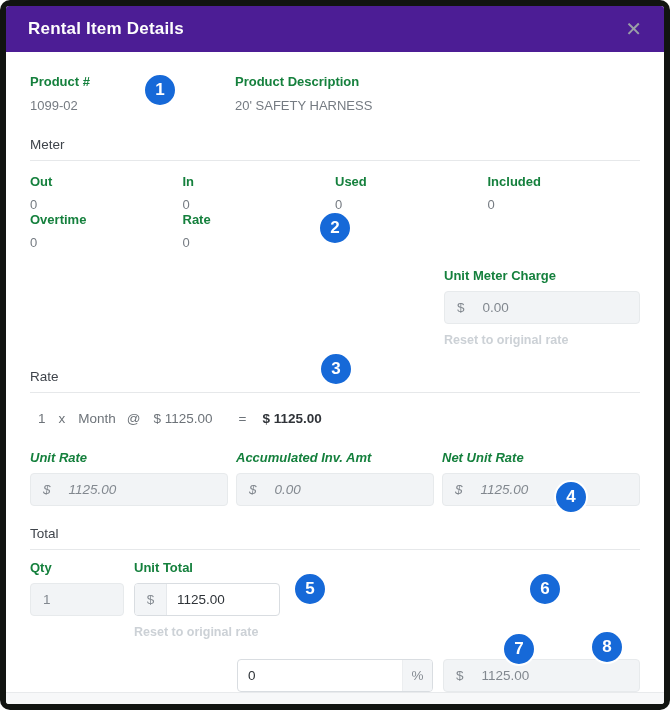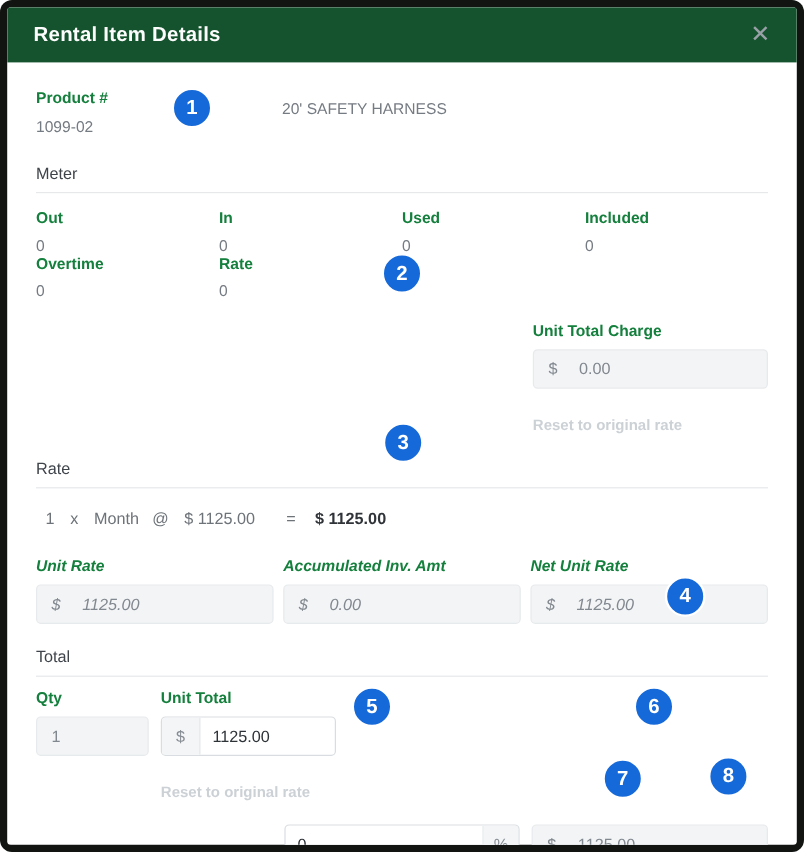--- a/index.html
+++ b/index.html
@@ -2,21 +2,21 @@
 <html><head>
 <meta charset="utf-8">
 <style>
   * { box-sizing: border-box; }
   html,body { margin:0; padding:0; background:#fff; font-family:"Liberation Sans", sans-serif; }
 
   .frame { position:relative; width:670px; height:710px; background:#111411; padding:6px; border-radius:10px; }
   .modal { width:100%; height:100%; background:#fff; border-radius:3px; overflow:hidden; display:flex; flex-direction:column; }
 
   
-  .modal-header { flex:0 0 46px; background:#14532d; display:flex; align-items:center; justify-content:space-between; padding:0 22px; }
+  .modal-header { flex:0 0 46px; background:#4c1d95; display:flex; align-items:center; justify-content:space-between; padding:0 22px; }
   .modal-title { color:#fdfdfd; font-size:17px; font-weight:700; letter-spacing:.2px; }
   .close-icon { color:#9aa0a7; font-size:20px; line-height:1; cursor:pointer; font-weight:400; }
 
   
   .modal-body { flex:1 1 auto; padding:16px 24px 0; }
   .label { font-size:13px; font-weight:700; color:#15803d; line-height:15px; }
   .value { font-size:13px; color:#757b82; line-height:15px; }
   .section-heading { font-size:13.5px; font-weight:400; color:#3f444b; }
   hr.divider { border:0; border-top:1px solid #e6e8ea; margin:8px 0 0; }
 
@@ -30,21 +30,21 @@
 
   .umc-block { width:196px; margin-left:auto; margin-top:18px; }
 
   .input-group { display:flex; align-items:center; height:33px; border:1px solid #e7eaec; border-radius:4px; background:#f2f4f6; margin-top:8px; font-size:13.5px; color:#82888f; overflow:hidden; }
   .ig-disabled { padding:0 12px; }
   .ig-disabled .currency { margin-right:18px; }
   .ig-edit { background:#fff; border:1px solid #d9dde1; }
   .ig-edit .currency-seg { width:32px; align-self:stretch; display:flex; align-items:center; justify-content:center; background:#f3f5f7; border-right:1px solid #e6e9ec; color:#868c93; flex:0 0 32px; }
   .ig-edit input { border:0; outline:0; flex:1 1 auto; min-width:0; padding:0 10px; font:inherit; font-size:13.5px; color:#2e3338; background:transparent; }
   .ig-edit .suffix-seg { width:30px; align-self:stretch; display:flex; align-items:center; justify-content:center; background:#f3f5f7; border-left:1px solid #eceef0; color:#878d94; flex:0 0 30px; }
-  .reset-link { margin-top:23px; font-size:12.5px; font-weight:700; color:#ccd1d6; cursor:pointer; }
+  .reset-link { margin-top:9px; font-size:12.5px; font-weight:700; color:#ccd1d6; cursor:pointer; }
 
   .rate-line { margin-top:18px; padding-left:8px; font-size:13.5px; color:#6d7379; display:flex; align-items:center; }
   .rate-line .rq { margin-right:13px; } .rate-line .rx { margin-right:13px; }
   .rate-line .rp { margin-right:11px; } .rate-line .ra { margin-right:13px; }
   .rate-line .rr { margin-right:26px; } .rate-line .re { margin-right:16px; }
   .rate-line .rt { font-weight:700; color:#303439; }
 
   .fields-grid { display:grid; grid-template-columns:1fr 1fr 1fr; gap:8px; margin-top:24px;font-style:italic; }
 
   .section-gap-a { margin-top:24px; }
@@ -81,20 +81,21 @@
     </div>
 
     <div class="modal-body">
 
       <div class="product-row">
         <div class="product-col1">
           <div class="label">Product #</div>
           <div class="value">1099-02</div>
         </div>
         <div class="product-col2">
+          <div class="label">Product Description</div>
           <div class="value">20' SAFETY HARNESS</div>
         </div>
       </div>
 
       <div class="section-heading section-gap-a">Meter</div>
       <hr class="divider">
 
       <div class="meter-grid">
         <div>
           <div class="label">Out</div>
@@ -116,21 +117,21 @@
           <div class="label">Overtime</div>
           <div class="value">0</div>
         </div>
         <div>
           <div class="label">Rate</div>
           <div class="value">0</div>
         </div>
       </div>
 
       <div class="umc-block">
-        <div class="label">Unit Total Charge</div>
+        <div class="label">Unit Meter Charge</div>
         <div class="input-group ig-disabled">
           <span class="currency">$</span>
           <span class="amount">0.00</span>
         </div>
         <div class="reset-link">Reset to original rate</div>
       </div>
 
       <div class="section-heading section-gap-b">Rate</div>
       <hr class="divider">
 

